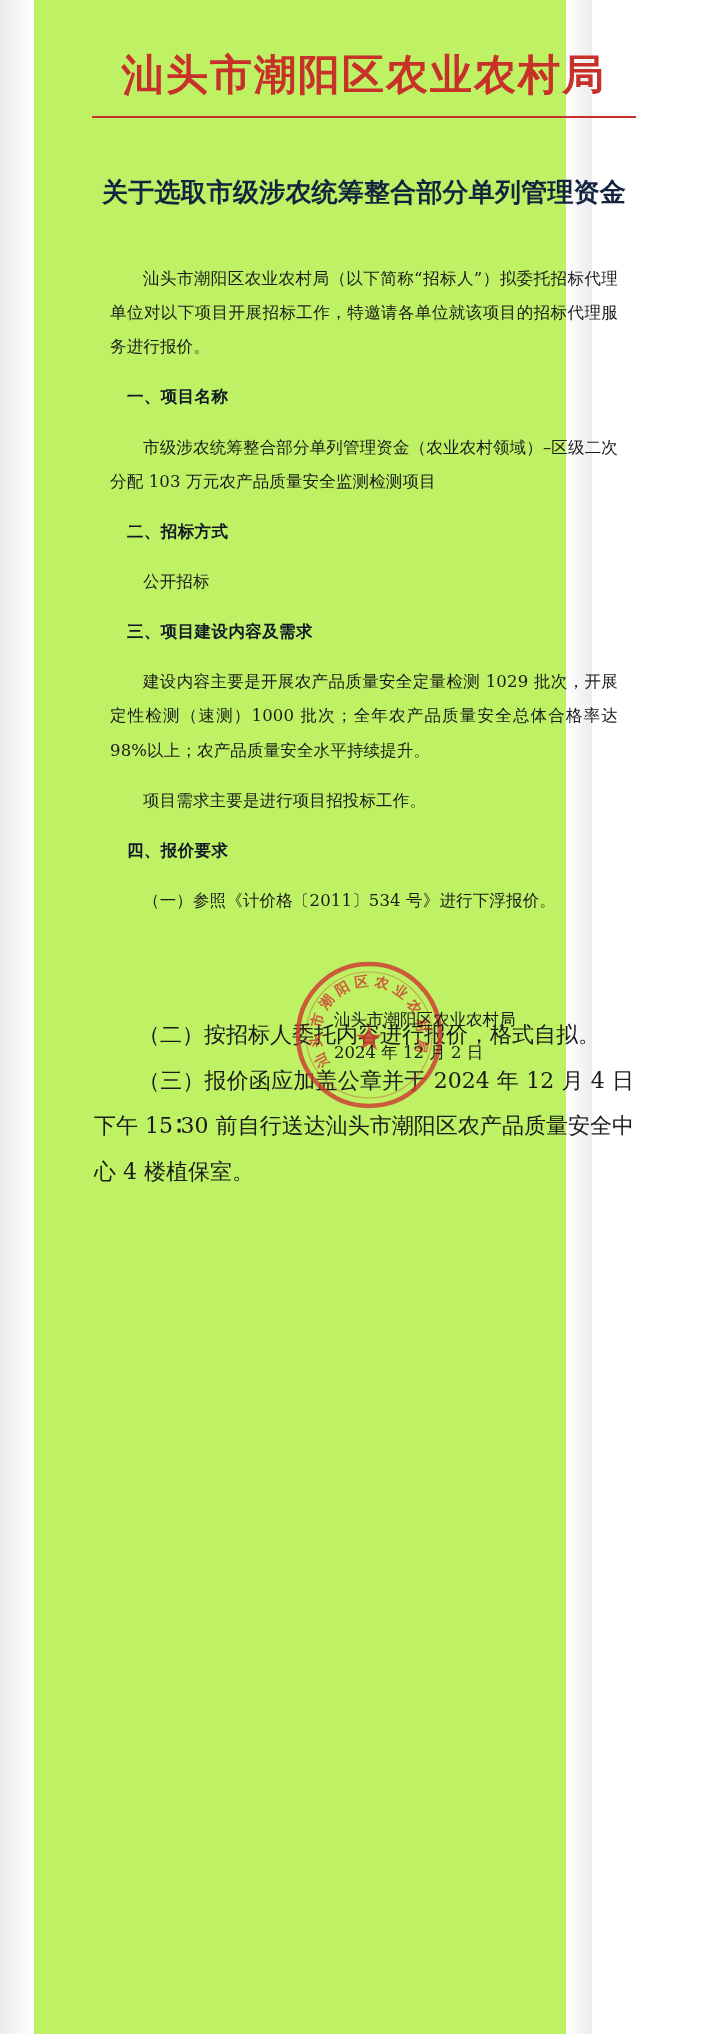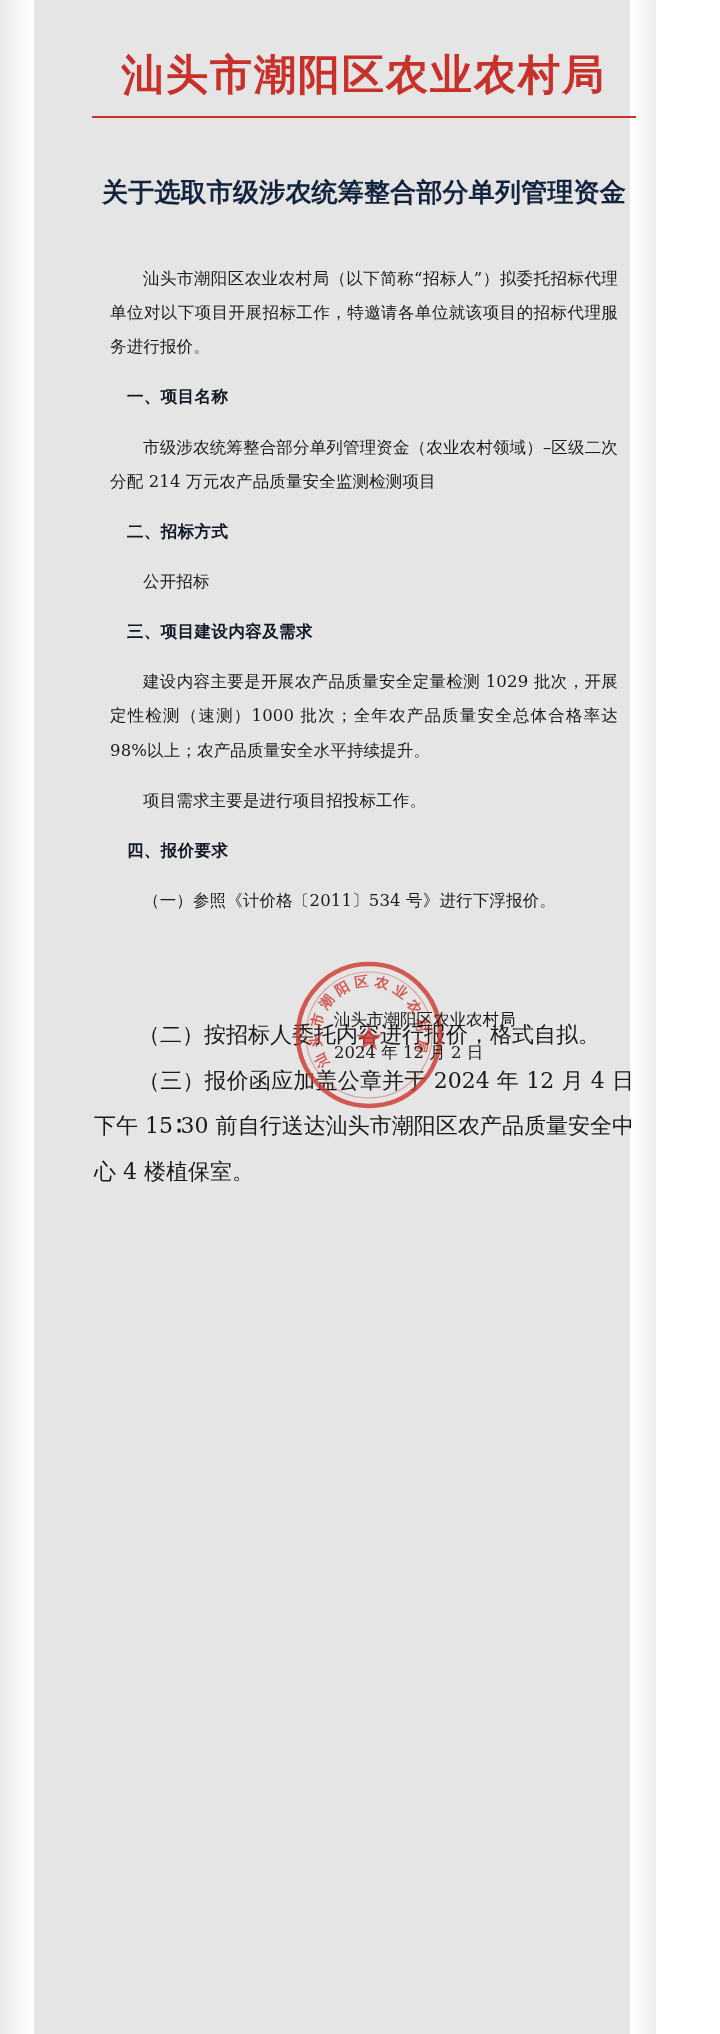--- a/index.html
+++ b/index.html
@@ -9,23 +9,23 @@
   }
   body {
     width: 720px;
     height: 2034px;
     font-family: "DejaVu Serif", "Liberation Serif", serif;
     color: #1a1a1a;
     overflow: hidden;
   }
   .page {
     position: relative;
-    width: 656px;
+    width: 592px;
     height: 2034px;
-    background: #e5e5e5;
+    background: #bef264;
   }
   
   .scan-left-edge {
     position: absolute;
     left: 0; top: 0;
     width: 34px; height: 2034px;
     background: linear-gradient(to right, #e9e9e9 0%, #f7f7f7 55%, #ffffff 100%);
   }
   .scan-right-edge {
     position: absolute;
@@ -160,21 +160,21 @@
     </div>
 
     <div class="doc-title">
       <span class="ln">关于选取市级涉农统筹整合部分单列管理资金</span>
     </div>
 
     <div class="body-wrap">
       <p class="para">汕头市潮阳区农业农村局（以下简称“招标人”）拟委托招标代理单位对以下项目开展招标工作，特邀请各单位就该项目的招标代理服务进行报价。</p>
 
       <p class="heading">一、项目名称</p>
-      <p class="para">市级涉农统筹整合部分单列管理资金（农业农村领域）–区级二次分配 214 万元农产品质量安全监测检测项目</p>
+      <p class="para">市级涉农统筹整合部分单列管理资金（农业农村领域）–区级二次分配 103 万元农产品质量安全监测检测项目</p>
 
       <p class="heading">二、招标方式</p>
       <p class="para">公开招标</p>
 
       <p class="heading">三、项目建设内容及需求</p>
       <p class="para">建设内容主要是开展农产品质量安全定量检测 1029 批次，开展定性检测（速测）1000 批次；全年农产品质量安全总体合格率达 98%以上；农产品质量安全水平持续提升。</p>
       <p class="para">项目需求主要是进行项目招投标工作。</p>
 
       <p class="heading">四、报价要求</p>
       <p class="para">（一）参照《计价格〔2011〕534 号》进行下浮报价。</p>

